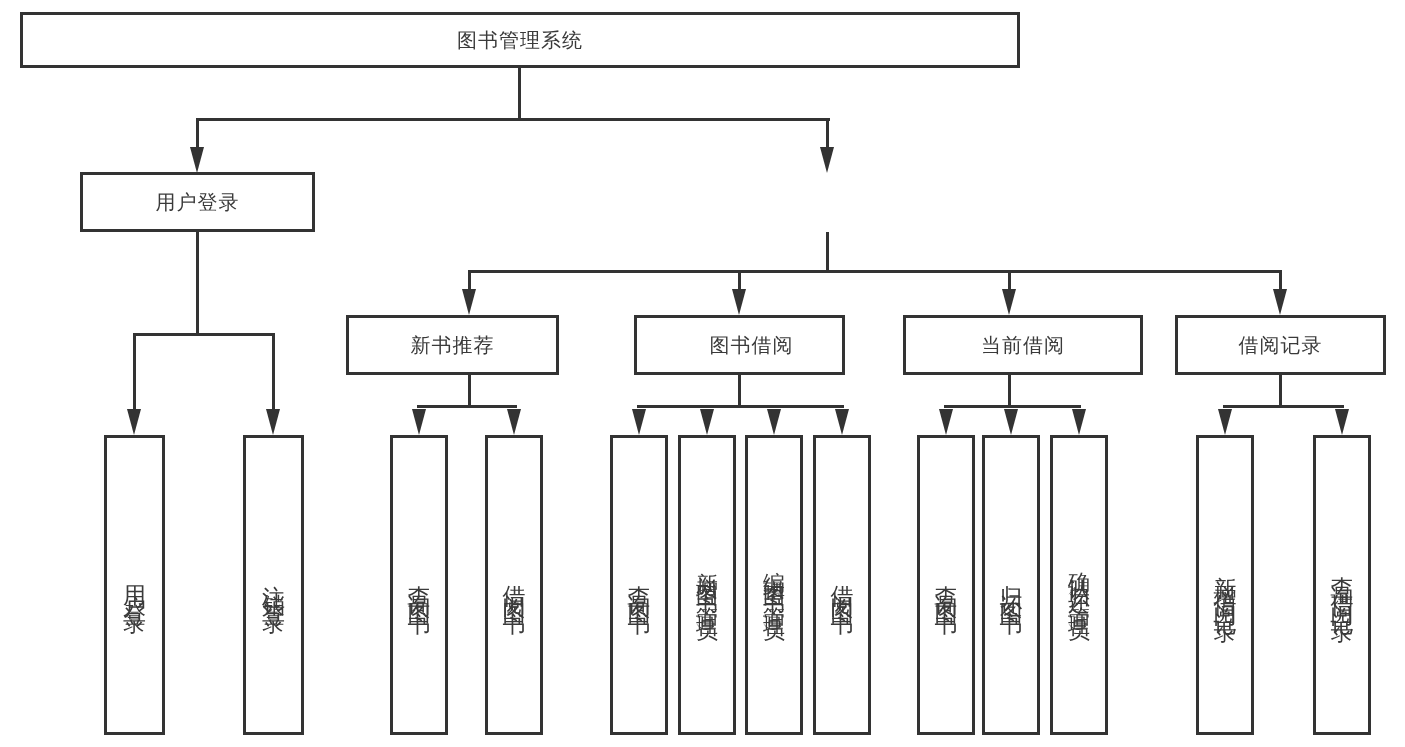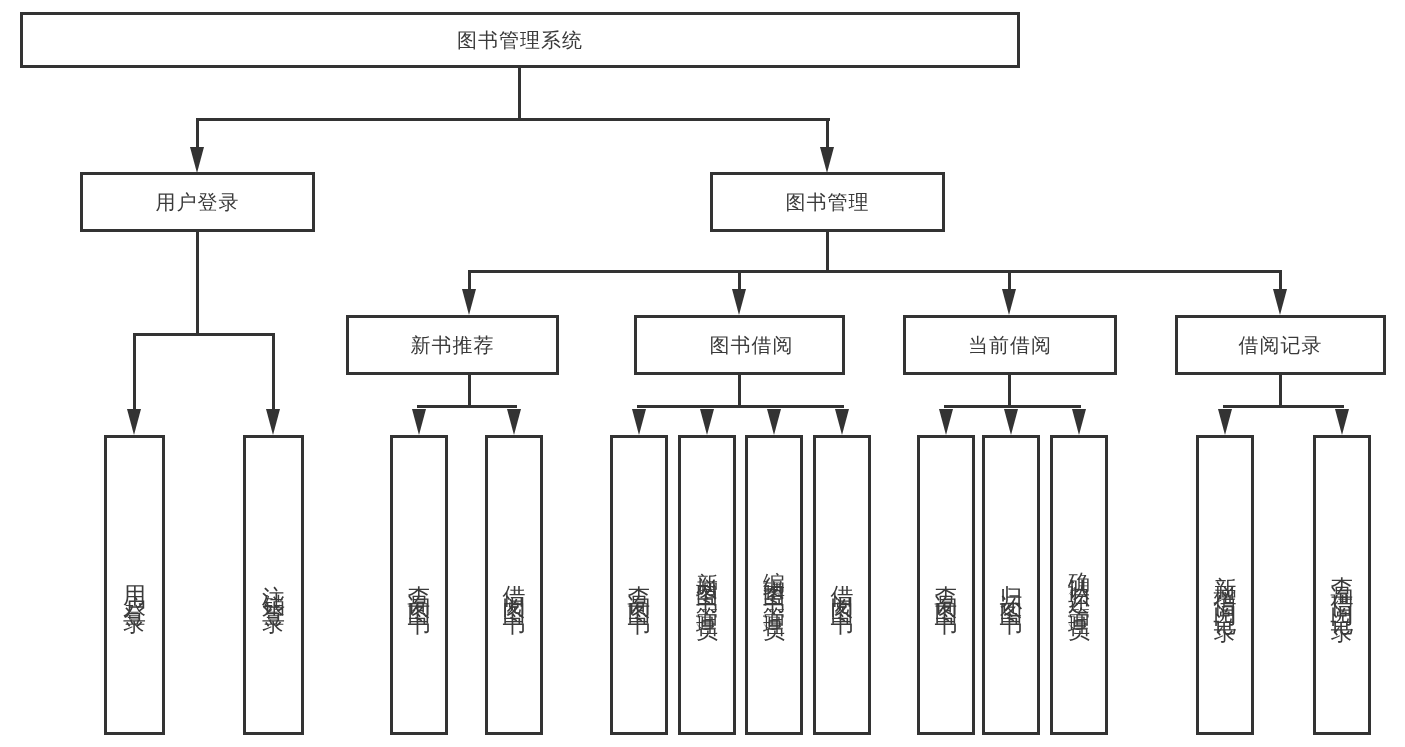--- a/index.html
+++ b/index.html
@@ -63,27 +63,26 @@
 </style>
 </head>
 <body>
 
 <div class="diagram">
 
   <div class="box" style="left:20px; top:12px; width:1000px; height:56px;">图书管理系统</div>
 
   <div class="box" style="left:80px; top:172px; width:235px; height:60px;">用户登录</div>
 
-  <div class="box" style="left:710px; top:172px; width:235px; height:60px;">图书管理</div>
 
   <div class="box" style="left:346px; top:315px; width:213px; height:60px;">新书推荐</div>
 
   <div class="box" style="left:634px; top:315px; width:211px; height:60px;padding-left:24px;">图书借阅</div>
 
-  <div class="box" style="left:903px; top:315px; width:214px; height:60px;">当前借阅</div>
+  <div class="box" style="left:903px; top:315px; width:240px; height:60px;">当前借阅</div>
 
   <div class="box" style="left:1175px; top:315px; width:211px; height:60px;">借阅记录</div>
 
   <div class="box vbox" style="left:104px; top:435px; width:61px; height:300px;">用户登录</div>
 
   <div class="box vbox" style="left:243px; top:435px; width:61px; height:300px;">注销登录</div>
 
   <div class="box vbox" style="left:390px; top:435px; width:58px; height:300px;">查询图书</div>
 
   <div class="box vbox" style="left:485px; top:435px; width:58px; height:300px;">借阅图书</div>

